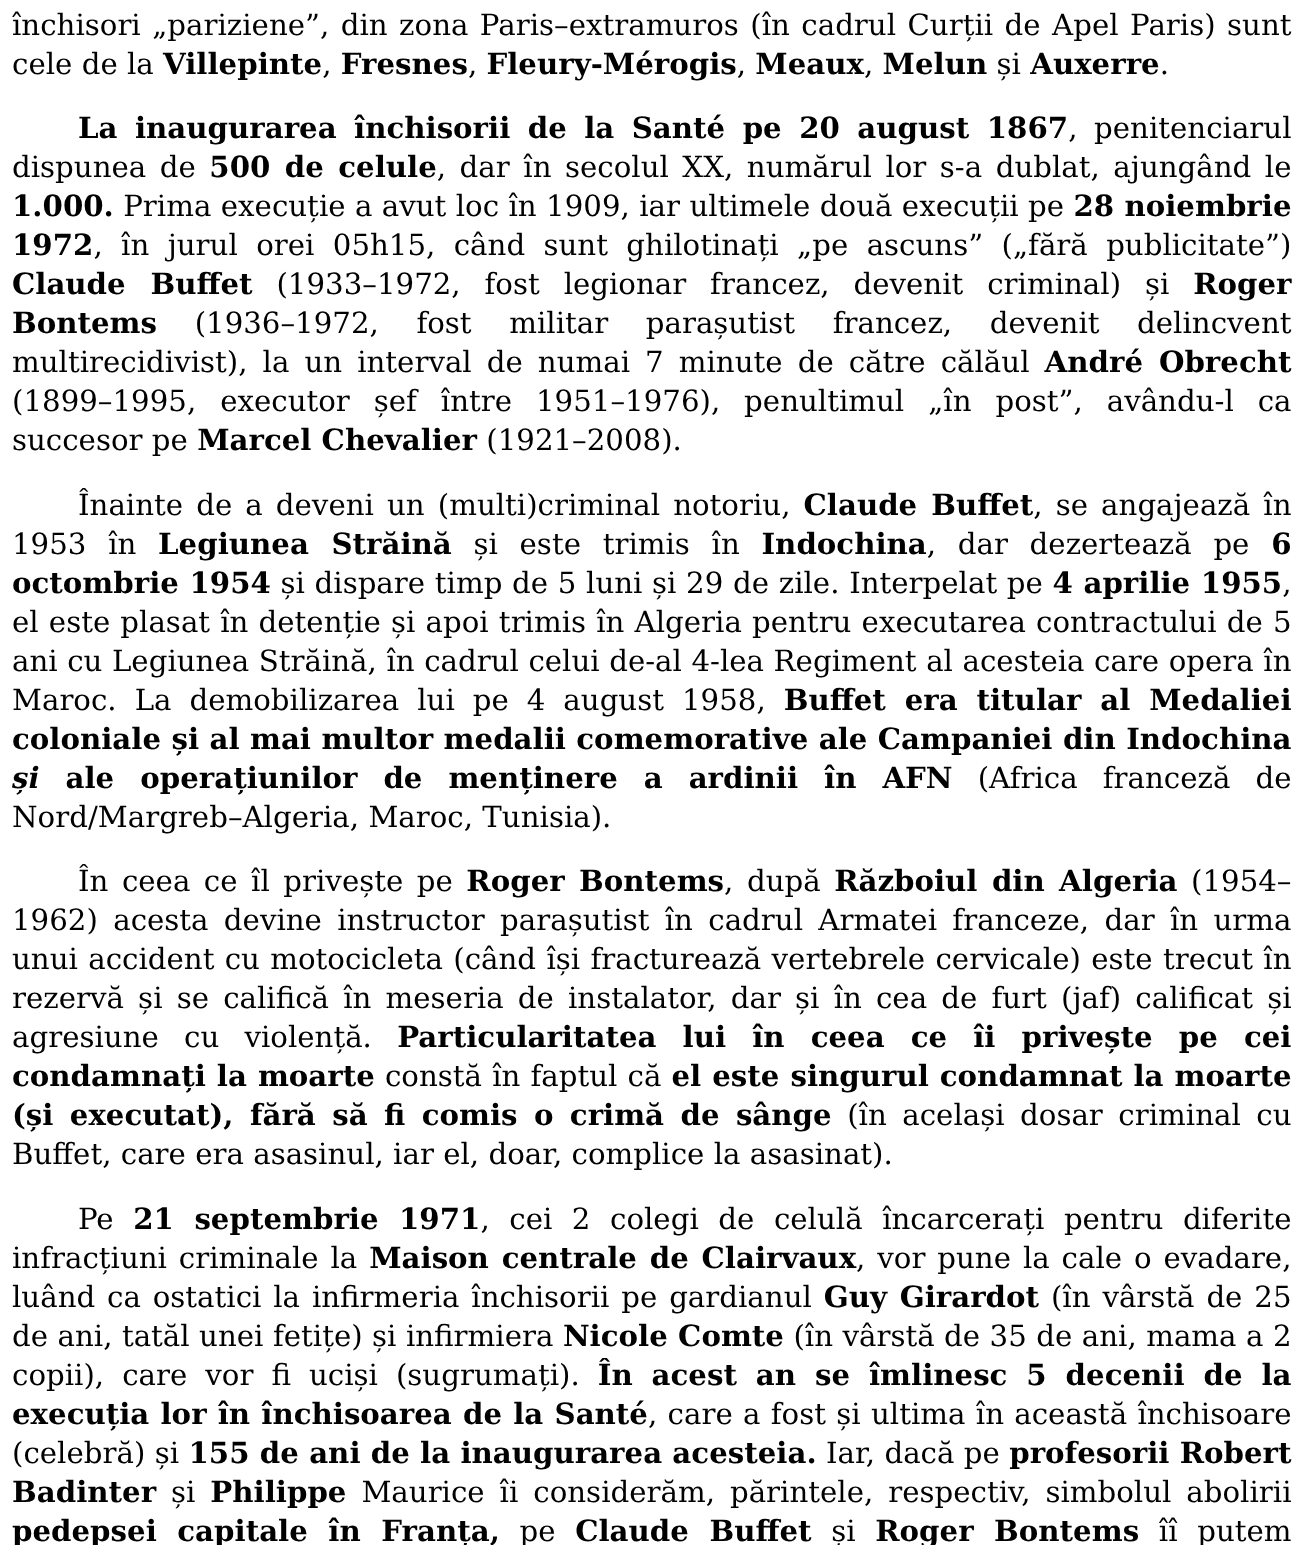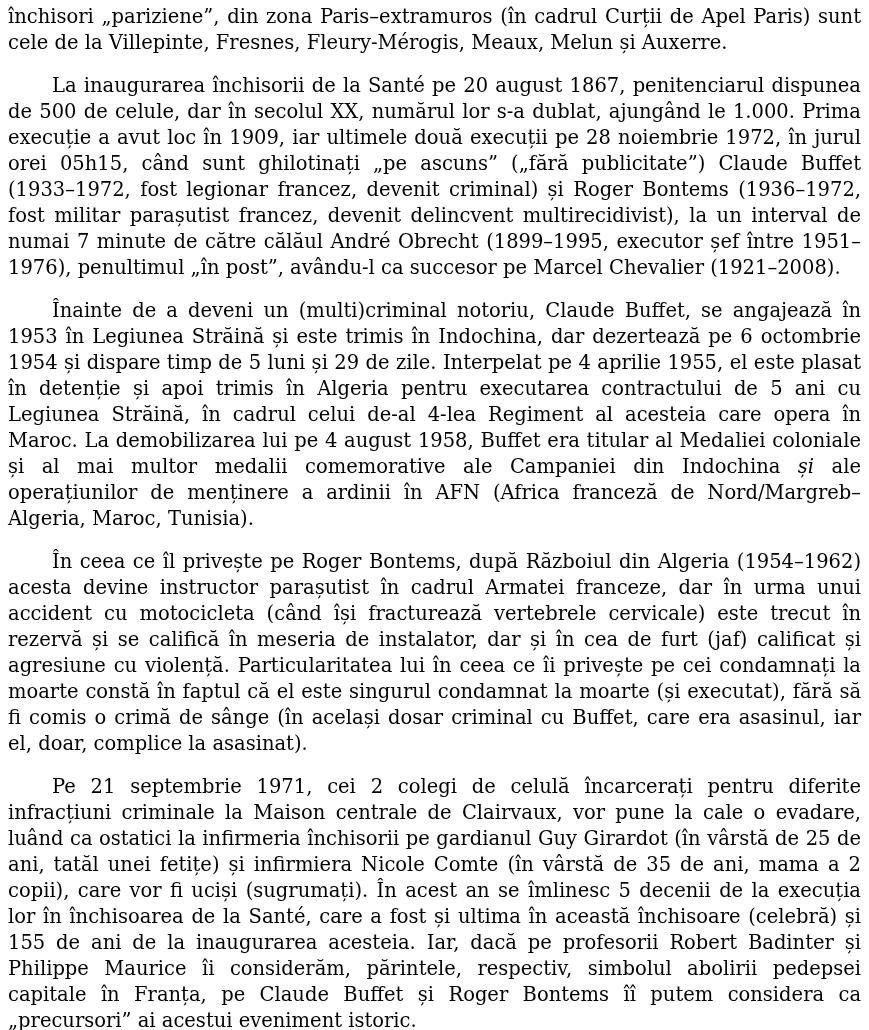--- a/index.html
+++ b/index.html
@@ -18,21 +18,21 @@
     line-height: 26px;
     color: #000000;
     text-align: justify;
   }
   p.para {
     margin: 0 0 17px 0;
   }
   p.para.indent {
     text-indent: 44px;
   }
-  span.b { font-weight: normal; }
+  span.b { font-weight: bold; }
   span.i { font-style: italic; }
 </style>
 </head>
 <body>
 
 <div>
     <p class="para"><span>închisori „pariziene”, din zona Paris–extramuros (în cadrul Curții de Apel Paris) sunt cele de la </span><span class="b">Villepinte</span><span>,  </span><span class="b">Fresnes</span><span>,  </span><span class="b">Fleury-Mérogis</span><span>, </span><span class="b">Meaux</span><span>,  </span><span class="b">Melun</span><span> și </span><span class="b">Auxerre</span><span>.</span></p>
     <p class="para indent"><span class="b">La inaugurarea închisorii de la Santé pe 20 august 1867</span><span>, penitenciarul dispunea de </span><span class="b">500 de celule</span><span>, dar în secolul XX, numărul lor s-a dublat, ajungând le </span><span class="b">1.000.</span><span> Prima execuție a avut loc în 1909, iar ultimele două execuții pe </span><span class="b">28 noiembrie 1972</span><span>, în jurul orei 05h15, când sunt ghilotinați „pe ascuns” („fără publicitate”) </span><span class="b">Claude Buffet</span><span> (1933–1972, fost legionar francez, devenit criminal) și </span><span class="b">Roger Bontems</span><span> (1936–1972, fost militar parașutist francez, devenit delincvent multirecidivist), la un interval de numai 7 minute de către călăul </span><span class="b">André Obrecht</span><span> (1899–1995, executor șef între 1951–1976), penultimul „în post”, avându-l ca succesor pe </span><span class="b">Marcel Chevalier</span><span> (1921–2008).</span></p>
     <p class="para indent"><span>Înainte de a deveni un (multi)criminal notoriu, </span><span class="b">Claude Buffet</span><span>, se angajează în 1953 în </span><span class="b">Legiunea Străină</span><span> și este trimis în </span><span class="b">Indochina</span><span>, dar dezertează pe </span><span class="b">6 octombrie 1954</span><span> și dispare timp de 5 luni și 29 de zile. Interpelat pe </span><span class="b">4 aprilie 1955</span><span>, el este plasat în detenție și apoi trimis în Algeria pentru executarea contractului de 5 ani cu Legiunea Străină, în cadrul celui de-al 4-lea Regiment al acesteia care opera în Maroc. La demobilizarea lui pe 4 august 1958, </span><span class="b">Buffet era titular al Medaliei coloniale și al mai multor medalii comemorative ale Campaniei din Indochina </span><span class="b i">și</span><span class="b"> ale operațiunilor de menținere a ardinii în AFN</span><span> (Africa franceză de Nord/Margreb–Algeria, Maroc, Tunisia).</span></p>
     <p class="para indent"><span>În ceea ce îl privește pe </span><span class="b">Roger Bontems</span><span>, după </span><span class="b">Războiul din Algeria</span><span> (1954–1962) acesta devine instructor parașutist în cadrul Armatei franceze, dar în urma unui accident cu motocicleta (când își fracturează vertebrele cervicale) este trecut în rezervă și se califică în meseria de instalator, dar și în cea de furt (jaf) calificat și agresiune cu violență. </span><span class="b">Particularitatea lui în ceea ce îi privește pe cei condamnați la moarte</span><span> constă în faptul că </span><span class="b">el este singurul condamnat la moarte (și executat), fără să fi comis o crimă de sânge</span><span> (în același dosar criminal cu Buffet, care era asasinul, iar el, doar, complice la asasinat).</span></p>

